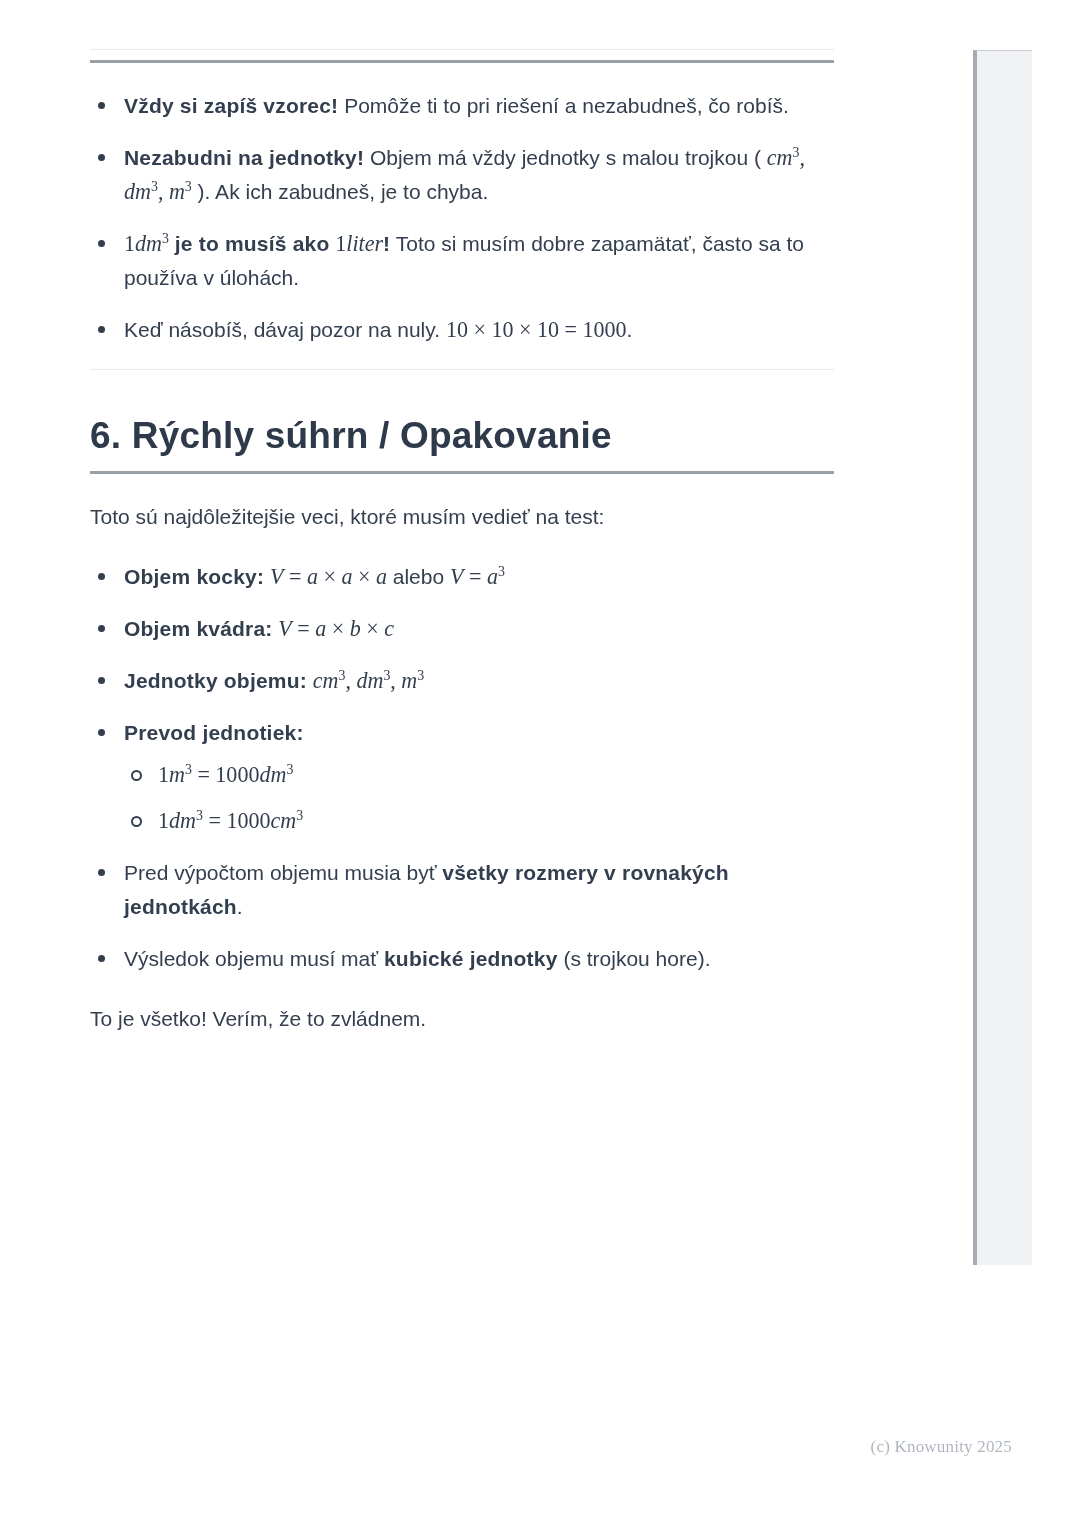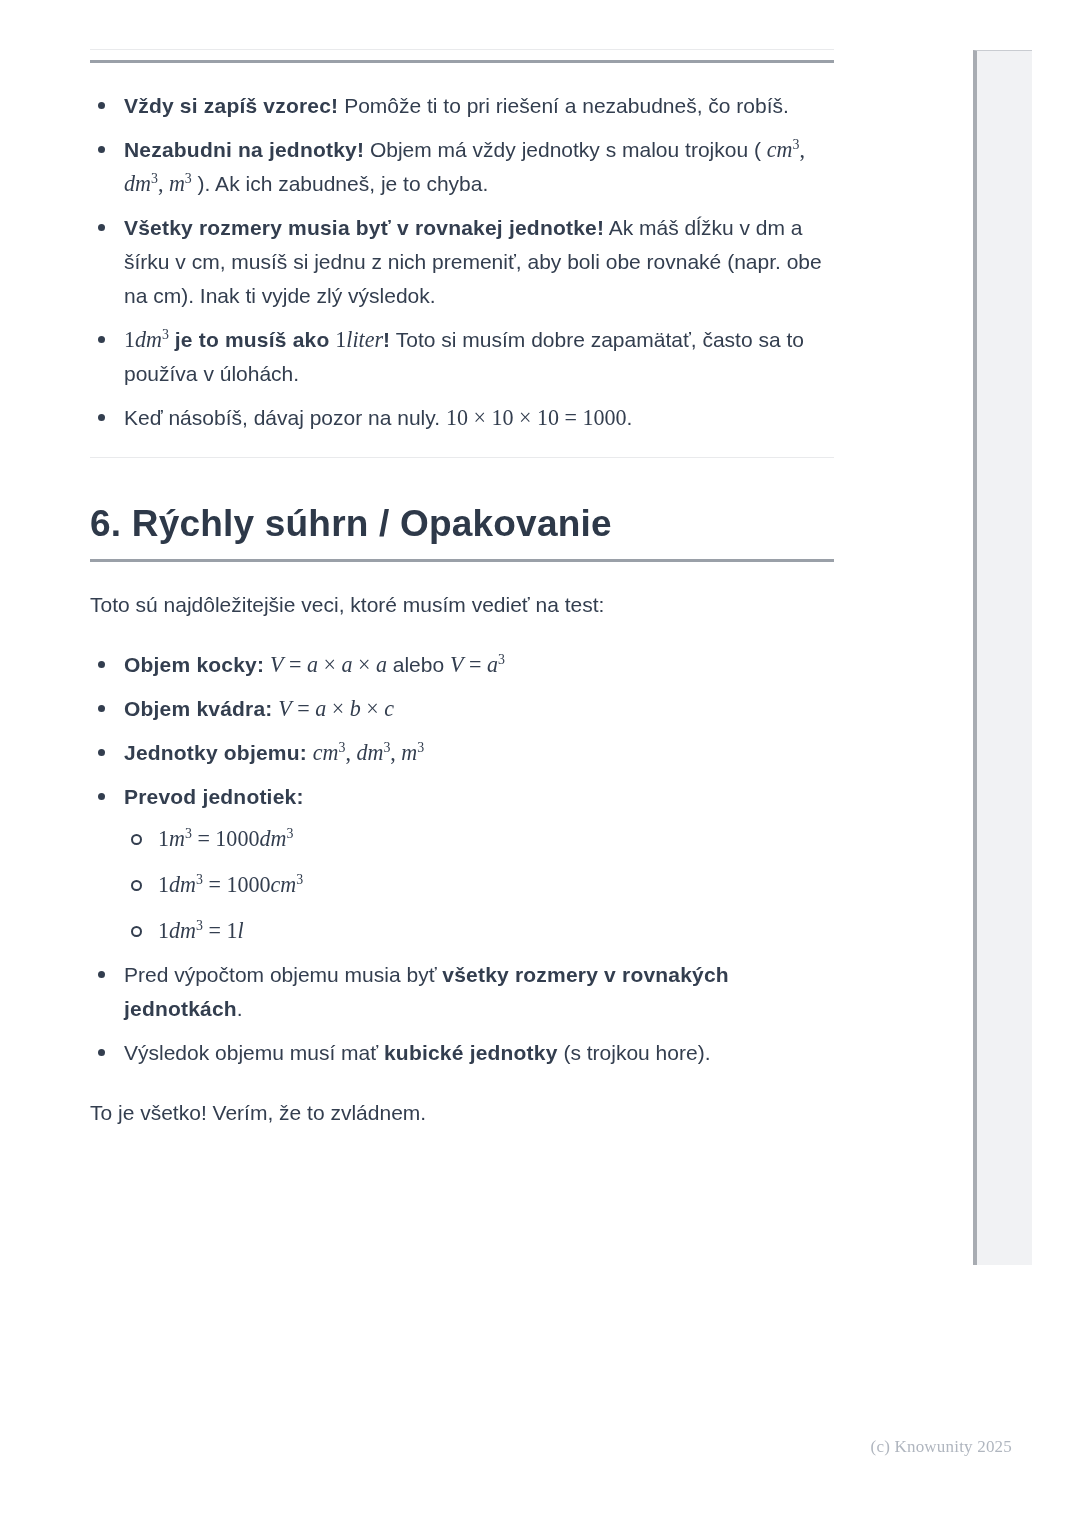--- a/index.html
+++ b/index.html
@@ -57,21 +57,21 @@
     list-style:none;
     margin-top:26px;
   }
   ul.main > li{
     position:relative;
     padding-left:34px;
     font-size:21px;
     line-height:34px;
   }
   ul.main > li + li{
-    margin-top:10px;
+    margin-top:18px;
   }
   ul.main > li::before{
     content:"";
     position:absolute;
     left:8px;
     top:13px;
     width:7px;
     height:7px;
     border-radius:50%;
     background:var(--body);
@@ -137,40 +137,38 @@
 
 <div class="content">
 
   <hr class="hr-thin">
 
   <section>
     <div class="title-rule"></div>
     <ul class="main">
         <li><span class="seg b">Vždy si zapíš vzorec!</span><span class="seg"> Pomôže ti to pri riešení a nezabudneš, čo robíš.</span></li>
         <li><span class="seg b">Nezabudni na jednotky!</span><span class="seg"> Objem má vždy jednotky s malou trojkou ( </span><span class="seg mi">cm</span><span class="seg sup">3</span><span class="seg m">, </span><span class="seg mi">dm</span><span class="seg sup">3</span><span class="seg m">, </span><span class="seg mi">m</span><span class="seg sup">3</span><span class="seg"> ). Ak ich zabudneš, je to chyba.</span></li>
-        <li><span class="seg b">Všetky rozmery musia byť v rovnakej jednotke!</span><span class="seg"> Ak máš dĺžku v dm a šírku v cm, musíš si jednu z nich premeniť, aby boli obe rovnaké (napr. obe na cm). Inak ti vyjde zlý výsledok.</span></li>
         <li><span class="seg m">1</span><span class="seg mi">dm</span><span class="seg sup">3</span><span class="seg"> </span><span class="seg b">je to musíš ako</span><span class="seg"> </span><span class="seg m">1</span><span class="seg mi">liter</span><span class="seg b">!</span><span class="seg"> Toto si musím dobre zapamätať, často sa to používa v úlohách.</span></li>
         <li><span class="seg">Keď násobíš, dávaj pozor na nuly. </span><span class="seg m">10 × 10 × 10 = 1000</span><span class="seg">.</span></li>
       </ul>
   </section>
 
   <hr class="hr-thin second">
 
   <section>
     <h2 class="section-title">6. Rýchly súhrn / Opakovanie</h2>
     <div class="title-rule"></div>
     <p class="body-text">Toto sú najdôležitejšie veci, ktoré musím vedieť na test:</p>
     <ul class="main">
         <li><span class="seg b">Objem kocky:</span><span class="seg"> </span><span class="seg mi">V</span><span class="seg m"> = </span><span class="seg mi">a</span><span class="seg m"> × </span><span class="seg mi">a</span><span class="seg m"> × </span><span class="seg mi">a</span><span class="seg"> alebo </span><span class="seg mi">V</span><span class="seg m"> = </span><span class="seg mi">a</span><span class="seg sup">3</span></li>
         <li><span class="seg b">Objem kvádra:</span><span class="seg"> </span><span class="seg mi">V</span><span class="seg m"> = </span><span class="seg mi">a</span><span class="seg m"> × </span><span class="seg mi">b</span><span class="seg m"> × </span><span class="seg mi">c</span></li>
         <li><span class="seg b">Jednotky objemu:</span><span class="seg"> </span><span class="seg mi">cm</span><span class="seg sup">3</span><span class="seg m">, </span><span class="seg mi">dm</span><span class="seg sup">3</span><span class="seg m">, </span><span class="seg mi">m</span><span class="seg sup">3</span></li>
         <li><span class="seg b">Prevod jednotiek:</span><ul class="sub">
             <li><span class="seg m">1</span><span class="seg mi">m</span><span class="seg sup">3</span><span class="seg m"> = 1000</span><span class="seg mi">dm</span><span class="seg sup">3</span></li>
             <li><span class="seg m">1</span><span class="seg mi">dm</span><span class="seg sup">3</span><span class="seg m"> = 1000</span><span class="seg mi">cm</span><span class="seg sup">3</span></li>
-            <li><span class="seg m">1</span><span class="seg mi">dm</span><span class="seg sup">3</span><span class="seg m"> = 1</span><span class="seg mi">l</span></li>
           </ul></li>
         <li><span class="seg">Pred výpočtom objemu musia byť </span><span class="seg b">všetky rozmery v rovnakých jednotkách</span><span class="seg">.</span></li>
         <li><span class="seg">Výsledok objemu musí mať </span><span class="seg b">kubické jednotky</span><span class="seg"> (s trojkou hore).</span></li>
       </ul>
     <p class="body-text closing">To je všetko! Verím, že to zvládnem.</p>
   </section>
 
 </div>
 
 <div class="page-edge"></div>

